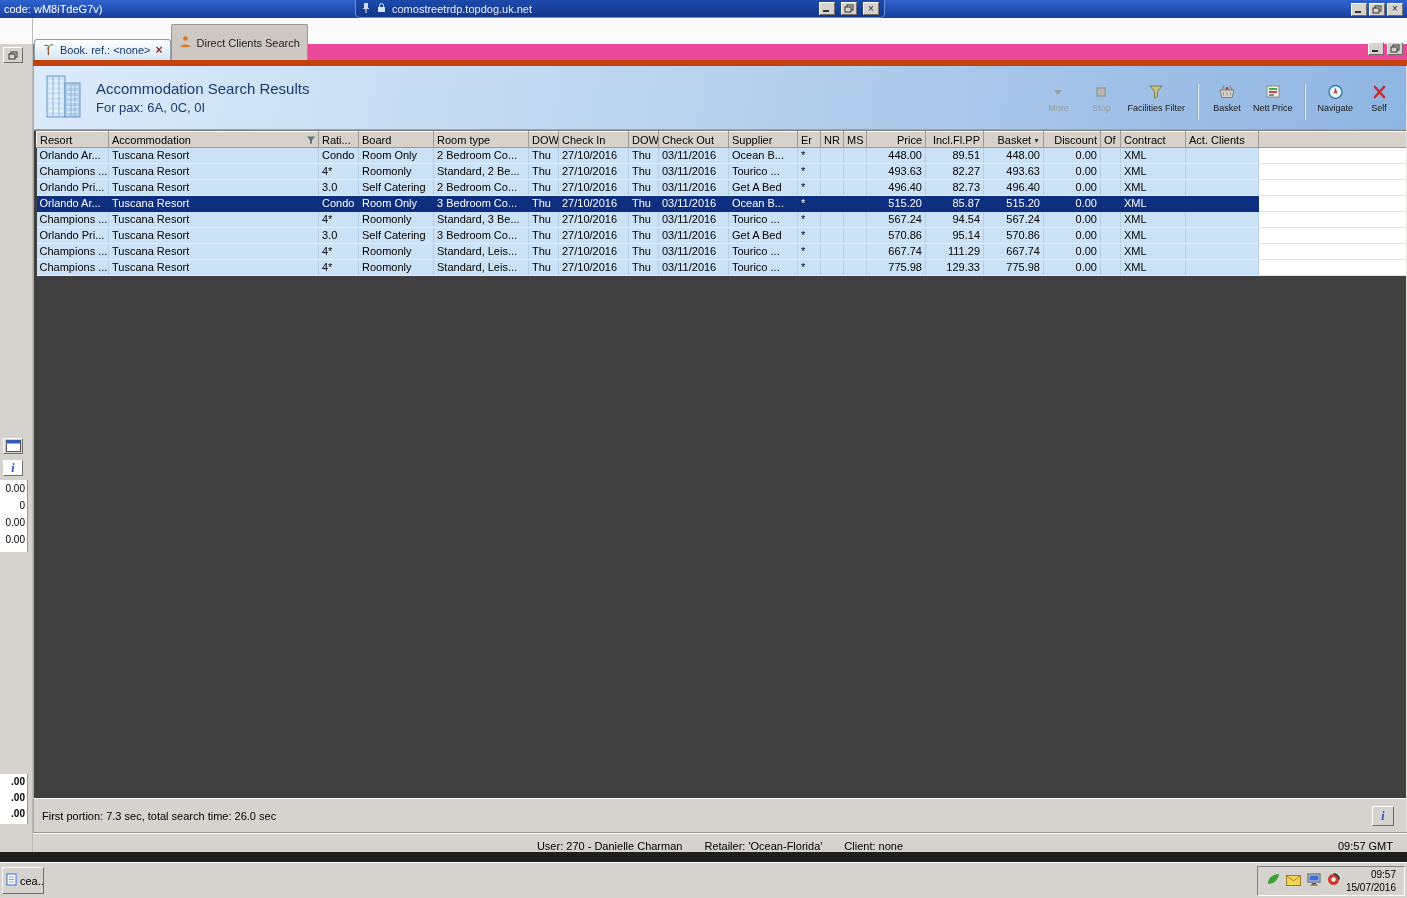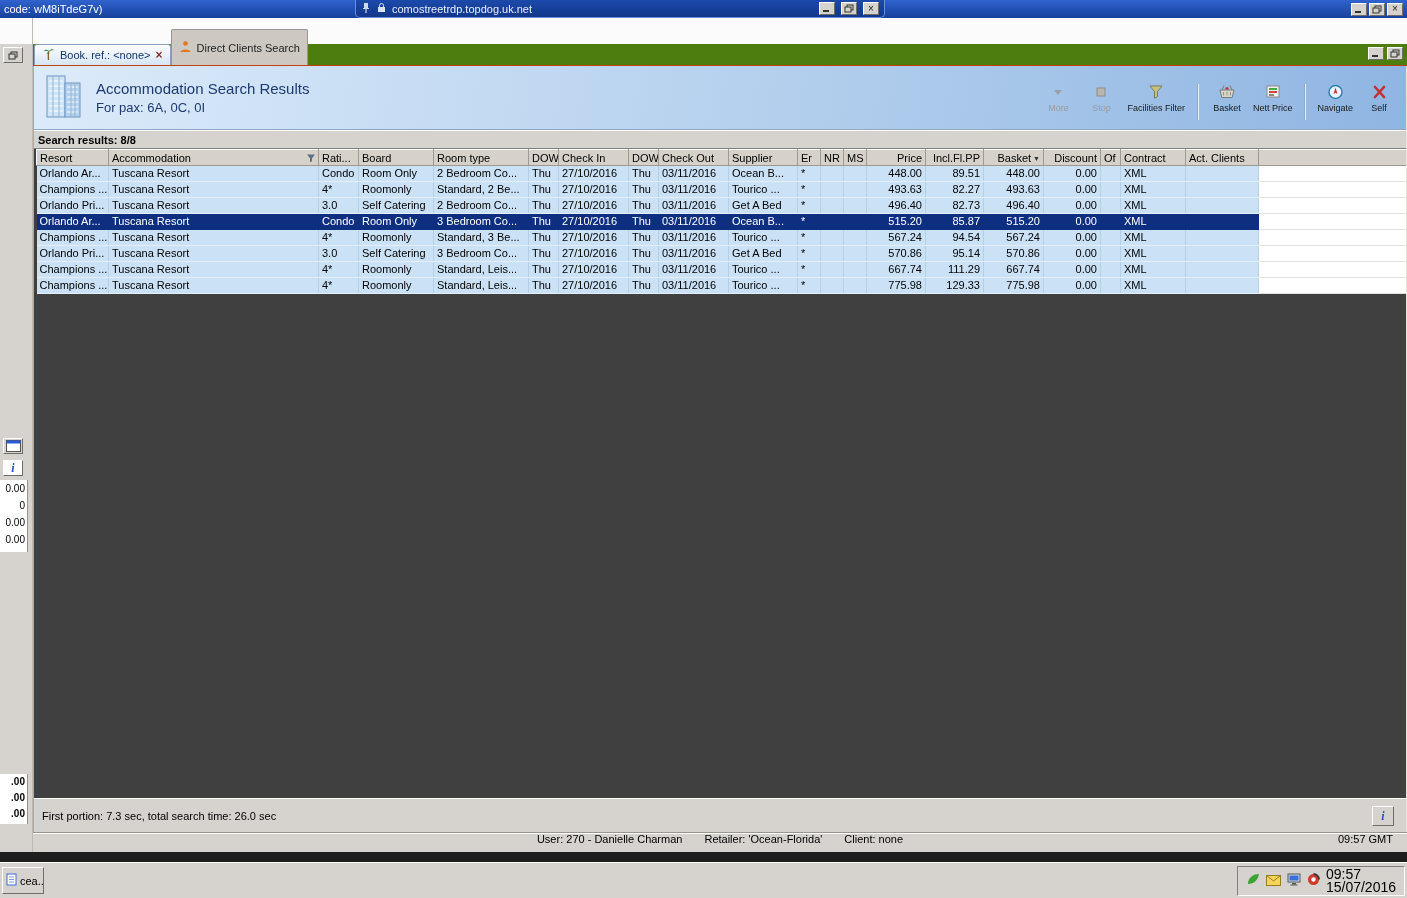--- a/index.html
+++ b/index.html
@@ -20,21 +20,21 @@
 .ls-top-white{position:absolute;top:0;left:0;right:0;height:26px;background:#fbfbfb}
 .ls-btn{position:absolute;left:3px;width:20px;height:16px;background:#d6d3ce;border:1px solid;border-color:#fff #6f6d68 #6f6d68 #fff;display:flex;align-items:center;justify-content:center}
 .ls-white-block{position:absolute;left:0;width:28px;background:#fff;border-right:1px solid #9a968e;text-align:right;font-size:10px;color:#000;overflow:hidden}
 .ls-white-block div{padding-right:2px;line-height:17px;white-space:nowrap}
 .ls-white-block.bold div{font-weight:bold;line-height:16px}
 .i-glyph{font-family:"Liberation Serif",serif;font-style:italic;font-weight:bold;color:#2353c4;font-size:12px}
 
 
 .app{flex:1;display:flex;flex-direction:column;min-width:0}
 .app-top{height:26px;background:#fbfbfb}
-.tab-bar{height:22px;background:#4d7c0f;display:flex;align-items:flex-end;padding-left:1px;border-bottom:1px solid #c2410c}
+.tab-bar{height:22px;background:#ec4899;display:flex;align-items:flex-end;padding-left:1px;border-bottom:6px solid #c2410c}
 .tab{display:inline-flex;align-items:center;gap:5px;font-size:11px;padding:0 7px;white-space:nowrap}
 .tab.active{height:21px;background:linear-gradient(#ffffff,#d5e5f4);border:1px solid #8aa0b8;border-bottom:none;border-radius:3px 3px 0 0;color:#14366e}
 .tab.inactive{height:36px;background:#cdc9c2;border:1px solid #9a968e;border-bottom:none;border-radius:2px 2px 0 0;color:#222}
 .tab-close{color:#8a2f2f;font-weight:bold;font-size:12px;line-height:10px}
 .win-mini{margin-left:auto;margin-bottom:5px;margin-right:4px;display:flex;gap:3px}
 
 
 .frame{flex:1;display:flex;flex-direction:column;border-left:1px solid #94aec6;border-right:1px solid #e6e3dd;min-height:0}
 .band{height:64px;background:linear-gradient(100deg,#dcebfa 0%,#b3cfed 55%,#8fb5e2 100%);display:flex;align-items:center;padding:0 10px;gap:12px;border-bottom:1px solid #8fa8c6}
 .titles .title{font-size:15px;font-weight:normal;color:#1c3a70}
@@ -59,30 +59,30 @@
 .right-fill{flex:1;min-width:0}
 .fill-h{height:17px;background:#d6d2ca;border-bottom:1px solid #9c9a93;border-top:1px solid #fdfdfb}
 .fill-r{height:16px;background:#fff;border-bottom:1px solid #e3e3e0}
 
 
 .timing-row{height:34px;background:#d6d3ce;position:relative;display:flex;align-items:center;font-size:11px;padding:0 8px;border-top:1px solid #fff}
 .info-btn{position:absolute;right:12px;top:7px;width:22px;height:20px;background:#d6d3ce;border:1px solid;border-color:#fff #6f6d68 #6f6d68 #fff;display:flex;align-items:center;justify-content:center}
 .btabs{height:17px;background:#d6d3ce;display:flex;align-items:flex-start;padding-left:1px;font-size:11px}
 .btab{border:1px solid #58585a;background:#fdfdfd;height:16px;line-height:14px;padding:0 5px;margin-right:-1px;white-space:nowrap;color:#000}
 .btab.green{background:#00b050}
-.statusbar{height:20px;background:#d6d3ce;border-top:1px solid #9a968e;box-shadow:inset 0 1px 0 #fff;display:flex;align-items:flex-start;font-size:11px;position:relative}
+.statusbar{height:20px;background:#d6d3ce;border-top:1px solid #9a968e;box-shadow:inset 0 1px 0 #fff;display:flex;align-items:flex-end;font-size:11px;position:relative}
 .sb-center{margin:0 auto;display:flex;gap:22px;white-space:nowrap}
 .sb-time{position:absolute;right:14px;white-space:nowrap}
 
 
 .desktop-gap{height:10px;background:#1e1e1e}
 .taskbar{height:36px;background:#d6d3ce;border-top:1px solid #fff;display:flex;align-items:center;padding:0 2px;gap:4px}
 .task-btn{height:27px;width:42px;background:#d6d3ce;border:1px solid;border-color:#fff #6f6d68 #6f6d68 #fff;display:flex;align-items:center;gap:3px;font-size:11px;padding:0 3px;overflow:hidden;white-space:nowrap}
 .tray{margin-left:auto;height:30px;border:1px solid;border-color:#808080 #fff #fff #808080;display:flex;align-items:center;gap:6px;padding:0 8px}
-.clock{font-size:14px;line-height:13px;white-space:nowrap}
+.clock{font-size:10px;text-align:right;line-height:13px;white-space:nowrap}
 </style>
 </head>
 <body>
 
 <div class="screen">
 
   <div class="rdp-bar">
     <span class="rdp-left">code: wM8iTdeG7v)</span>
     <div class="rdp-conn">
       <span><svg width="10" height="12" viewBox="0 0 10 12">
@@ -271,23 +271,20 @@
                 <span class="ic">
                   <svg width="15" height="14">
                     <path d="M3 2 12 12M12 2 3 12" stroke="#c23030" stroke-width="2.6" stroke-linecap="round"></path>
                   </svg>
                 </span>
                 <span>Self</span>
               </span>
           </span>
         </div>
 
-        <div class="results-row">
-          <span>Search results: 8/8</span>
-        </div>
 
         <div class="grid-zone">
           <table class="results">
             <colgroup>
                 <col style="width: 72px;">
                 <col style="width: 210px;">
                 <col style="width: 40px;">
                 <col style="width: 75px;">
                 <col style="width: 95px;">
                 <col style="width: 30px;">

